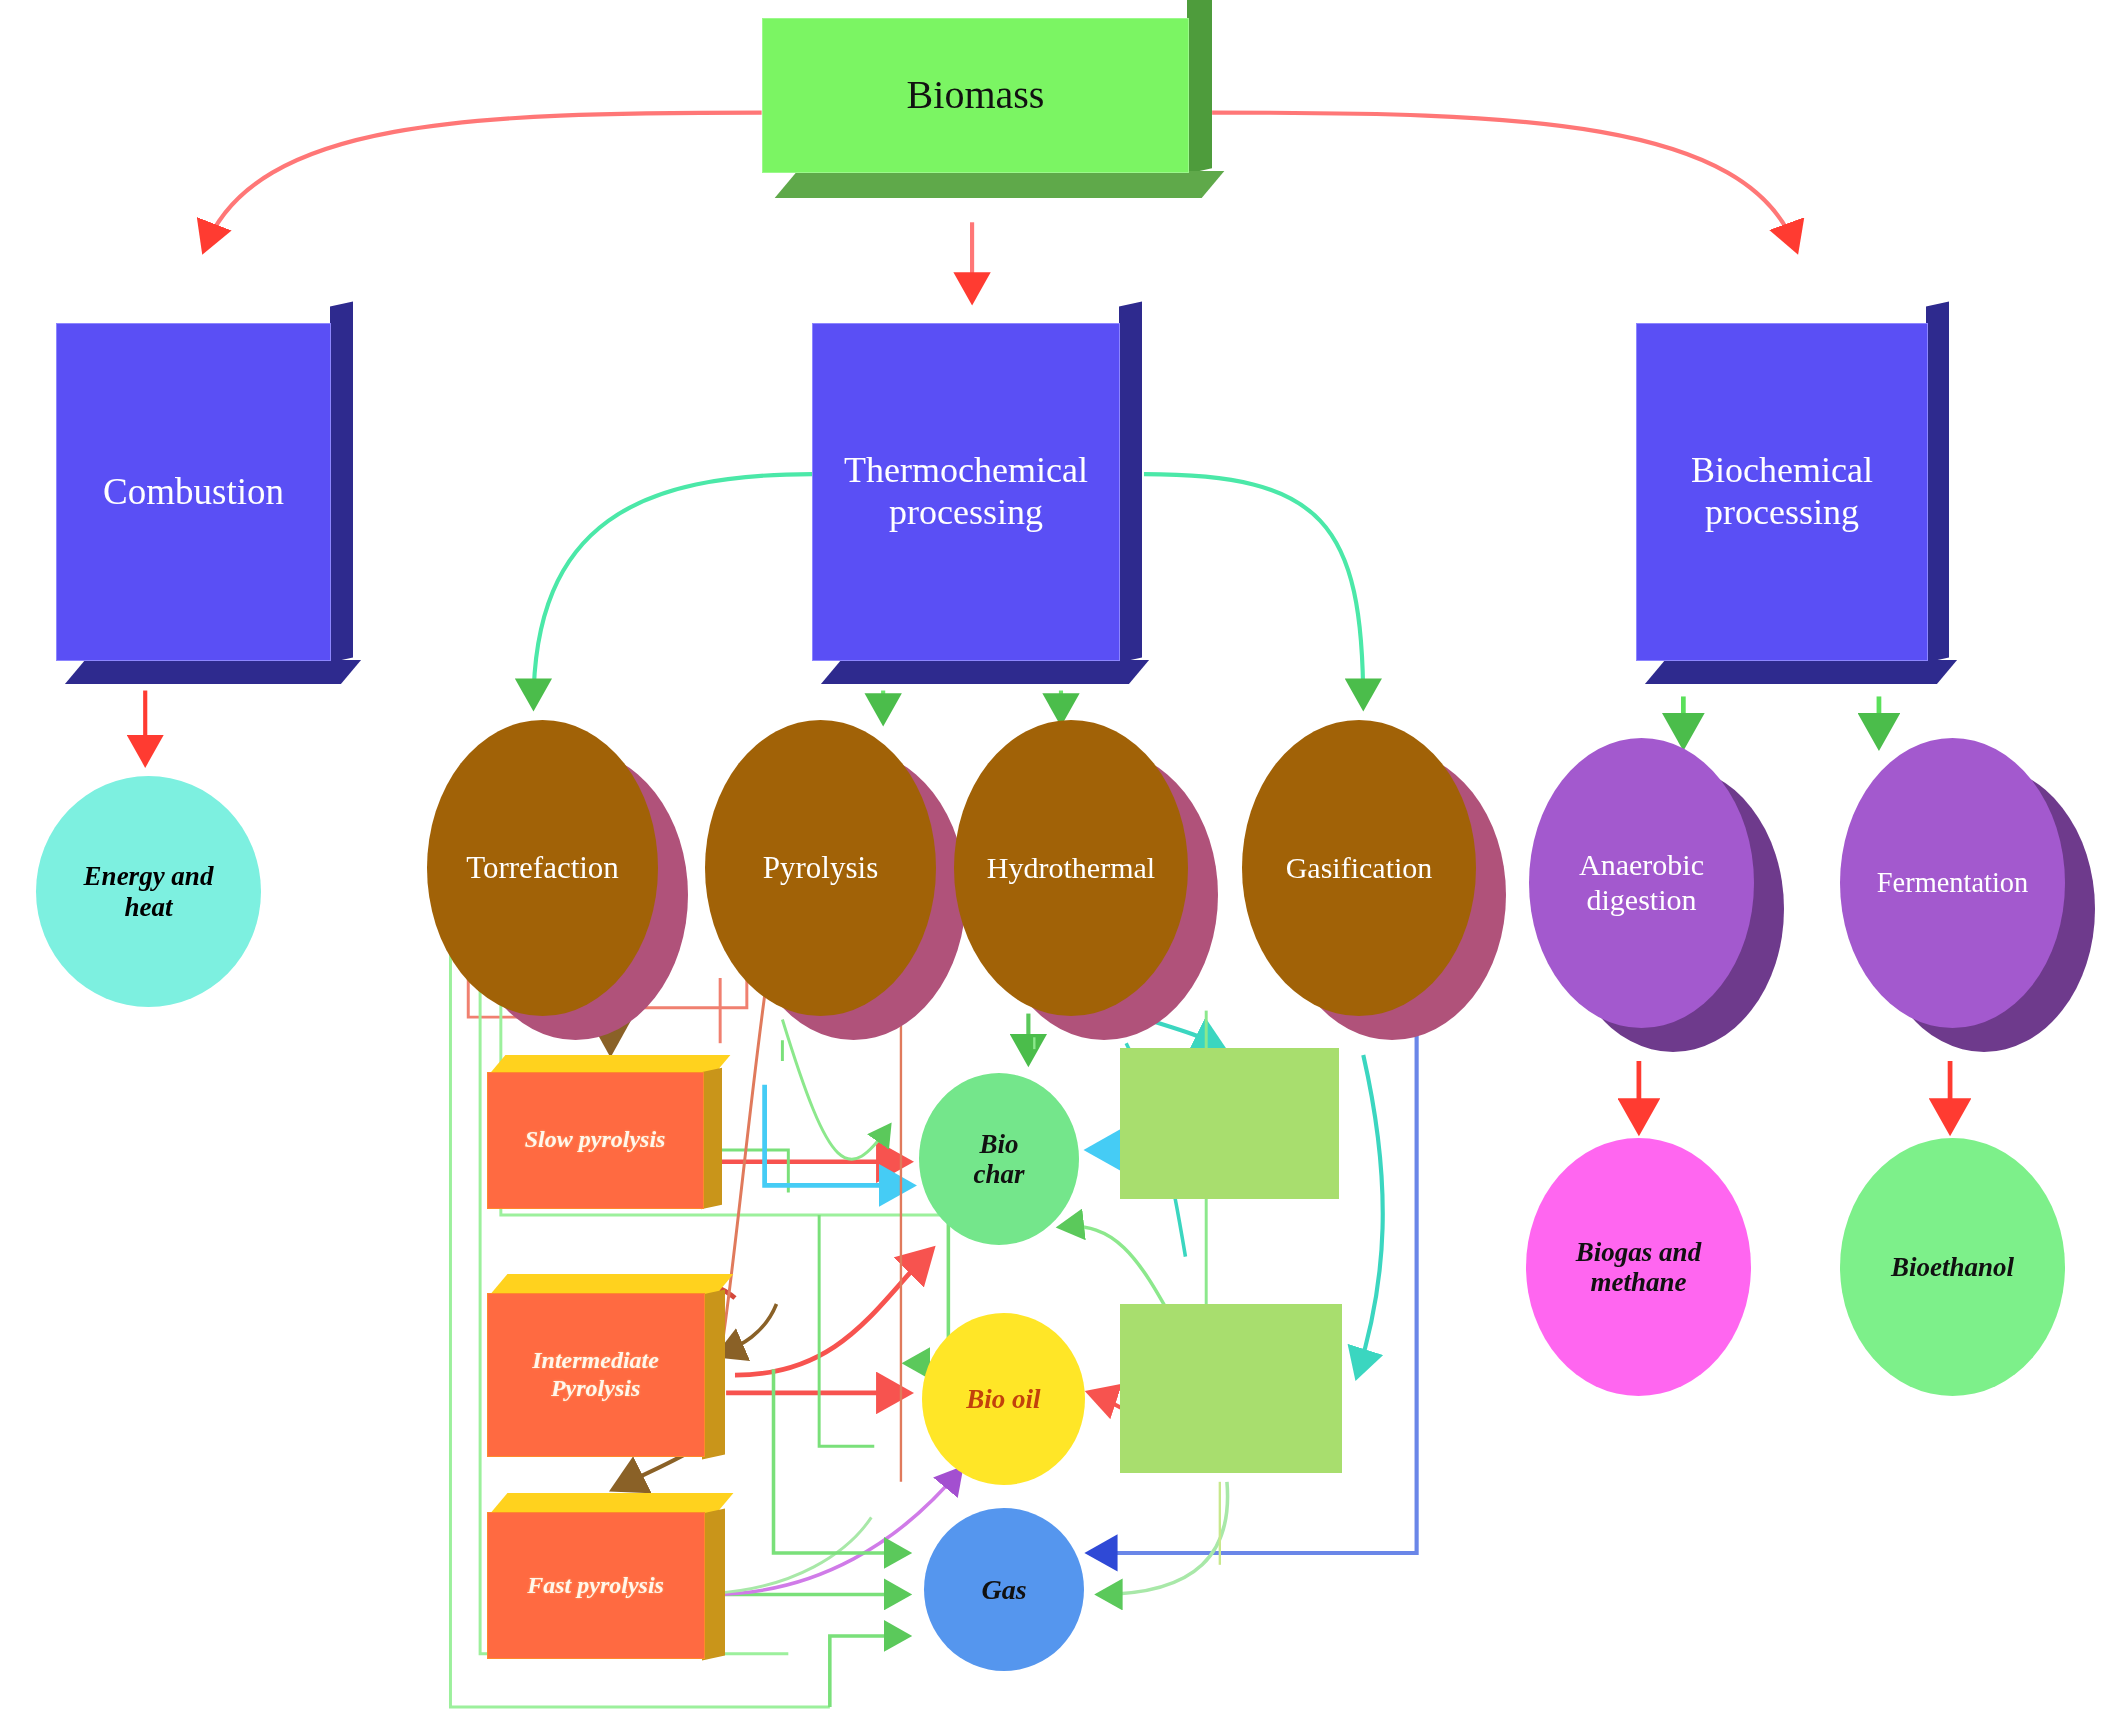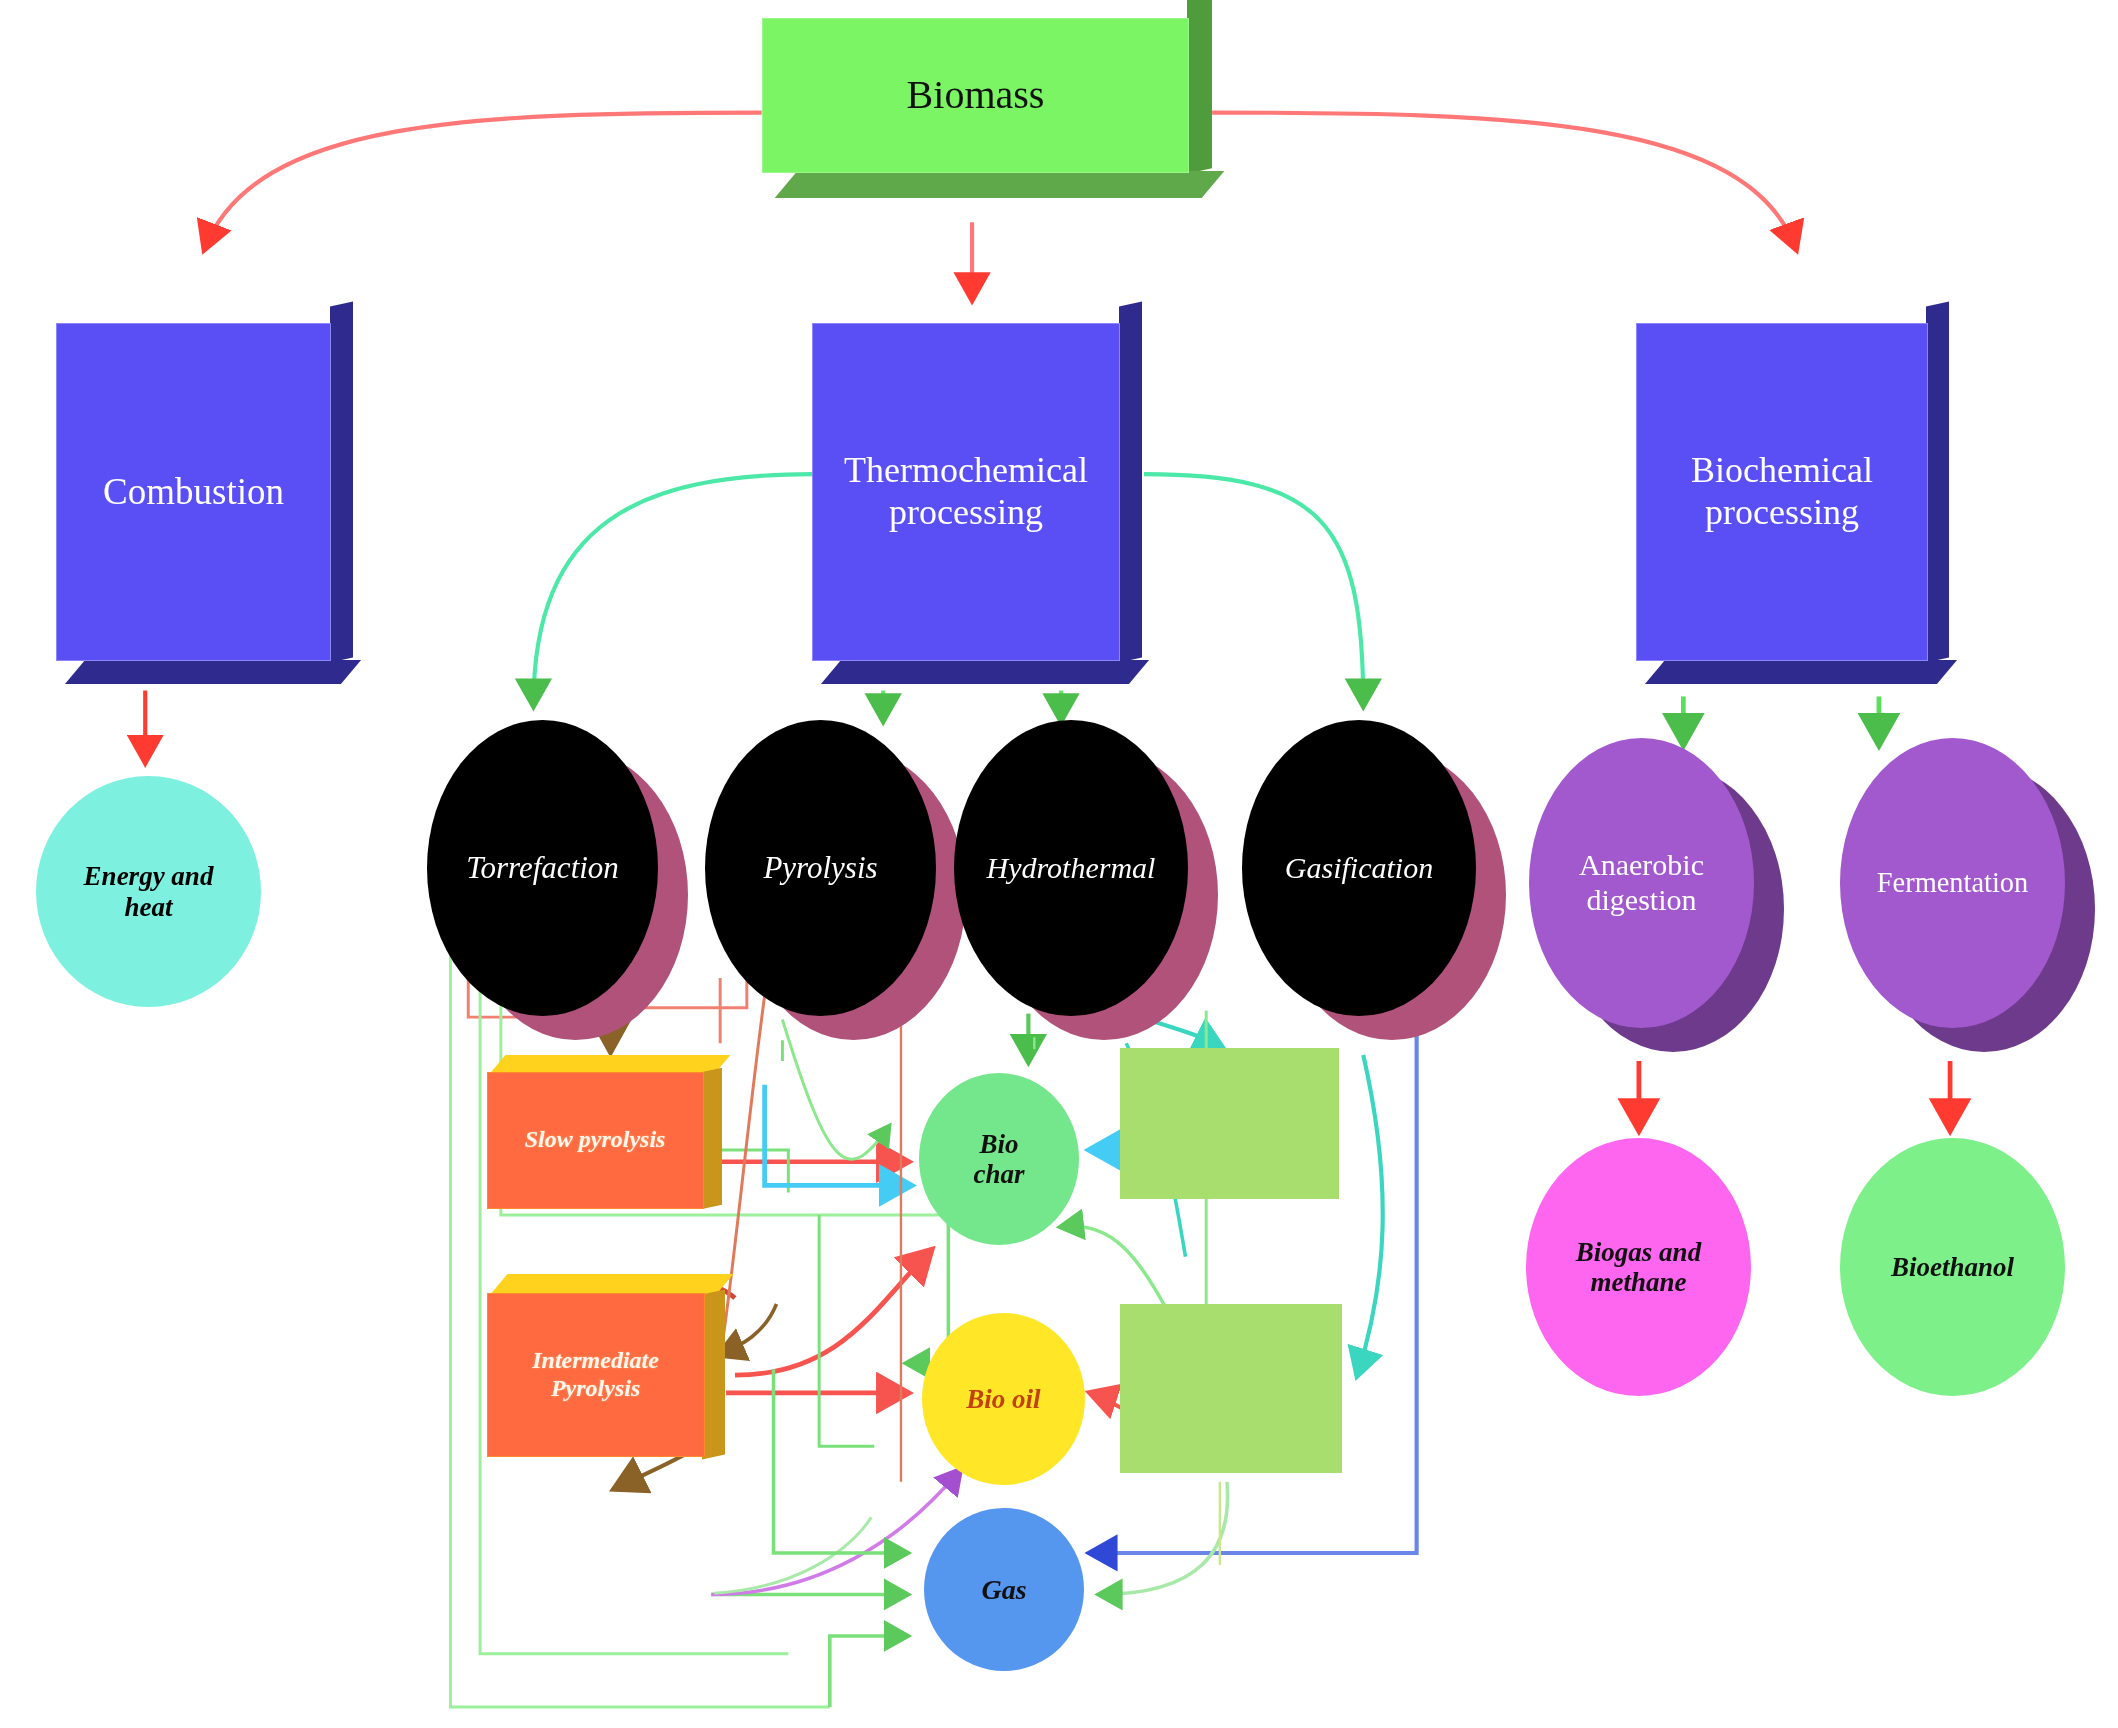--- a/index.html
+++ b/index.html
@@ -20,21 +20,21 @@
   .green-box .side{background:#4E9C3C;}
   .green-box .bottom{background:#5FA94A;}
 
   
   .blue-box .face{background:#5A4FF5;color:#ffffff;border:0.6px solid #8d86ff;}
   .blue-box .side{background:#2E2A8E;}
   .blue-box .bottom{background:#2E2A8E;}
 
   .lbl-serif{font-family:"Liberation Serif", serif;font-weight:400;line-height:1.16;}
 
-  .pink .ellbody{background:#000000;color:#ffffff;font-style:italic;}
+  .pink .ellbody{background:#a16207;color:#ffffff;}
   .pink .ellsh{background:#B0527A;}
   .purple .ellbody{background:#A359CE;color:#ffffff;}
   .purple .ellsh{background:#6E3A8C;}
 
   .ellwrap{position:absolute;}
   .ellbody,.ellsh{position:absolute;border-radius:50%;}
   .ellbody{display:flex;align-items:center;justify-content:center;text-align:center;
            box-sizing:border-box;padding:0 4.7px;}
 
   
@@ -250,20 +250,25 @@
 
   <div class="obox" style="left:483px;top:1274px;width:255px;height:196px;">
     <div class="otop" style="left:15.4px;top:0;width:226px;height:22.5px;transform:skewX(-40deg);"></div>
     <div class="oside" style="left:219px;top:18px;width:22.5px;height:165px;transform:skewY(-12deg);"></div>
     <div class="oface ital-white" style="left:3.6px;top:19px;width:218px;height:164px;font-size:24px;flex-direction:column;">
       <span>Intermediate</span>
       <span>Pyrolysis</span>
     </div>
   </div>
 
+  <div class="obox" style="left:483px;top:1493px;width:255px;height:178px;">
+    <div class="otop" style="left:15.4px;top:0;width:226px;height:22.5px;transform:skewX(-40deg);"></div>
+    <div class="oside" style="left:219px;top:18px;width:22.5px;height:147px;transform:skewY(-12deg);"></div>
+    <div class="oface ital-white" style="left:3.6px;top:19px;width:218px;height:147px;font-size:24px;">Fast pyrolysis</div>
+  </div>
 
   <div class="obox" style="left:1120px;top:1048px;width:249px;height:169px;">
     <div class="gshadow" style="left:0;top:0;width:219px;height:151px;"></div>
   </div>
 
   <div class="obox" style="left:1120px;top:1304px;width:255px;height:193px;">
     <div class="gshadow" style="left:0;top:0;width:222px;height:169px;"></div>
   </div>
 
   <div class="circ italic-bold" style="left:36px;top:776px;width:225px;height:231px;background:#7DF0E0;color:#000000;font-size:27px;flex-direction:column;">

